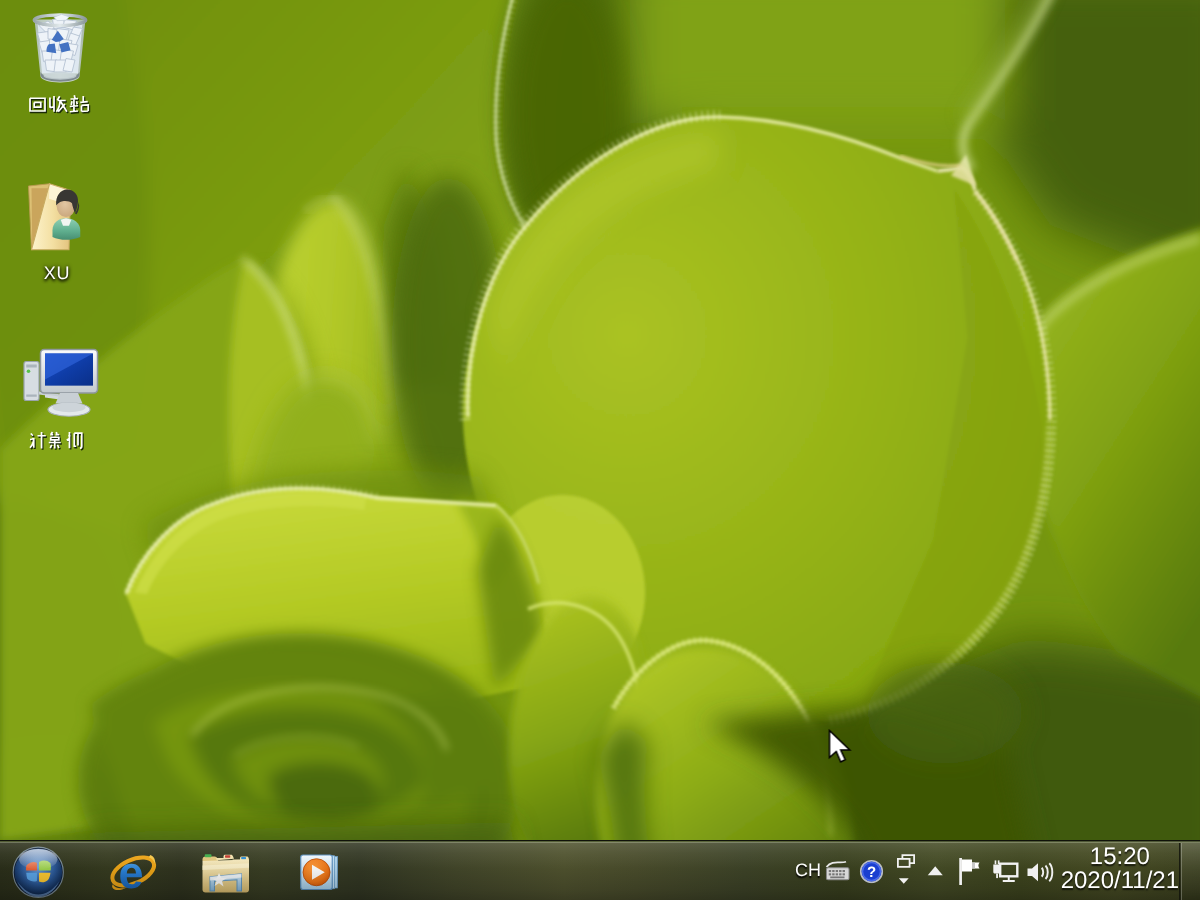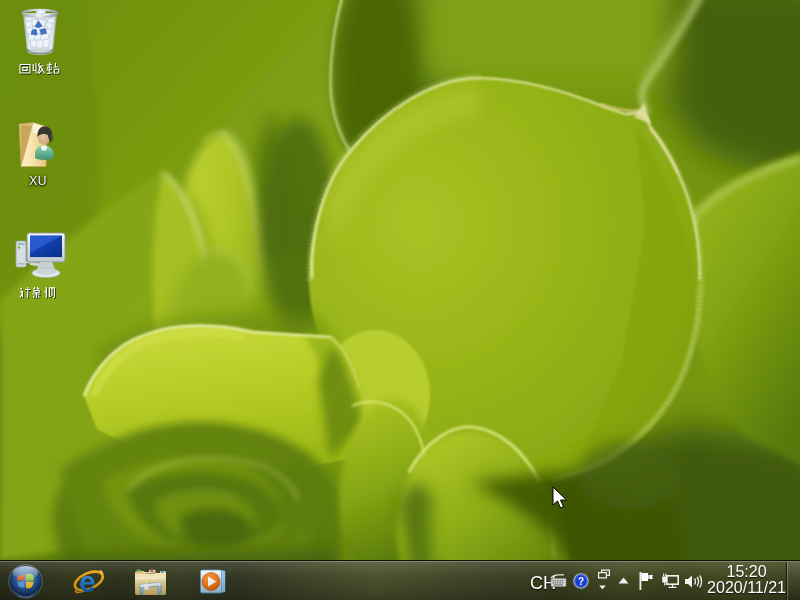--- a/index.html
+++ b/index.html
@@ -437,21 +437,21 @@
           </radialGradient>
   </defs>
   <rect x="24" y="2" width="2" height="21" fill="#aed4ee" stroke="#6aa0cc" stroke-width="0.5"></rect>
   <rect x="21.5" y="1.5" width="2.5" height="22" fill="#c2e0f4" stroke="#6aa0cc" stroke-width="0.5"></rect>
   <rect x="1.5" y="1" width="21" height="23" rx="1.5" fill="url(#wmpbg)" stroke="#5a90c0" stroke-width="0.8"></rect>
   <circle cx="12" cy="12.5" r="9" fill="url(#wmpo)"></circle>
   <circle cx="12" cy="12.5" r="9" fill="none" stroke="#c05008" stroke-width="0.6"></circle>
   <path d="M 9,7.5 L 17.5,12.5 L 9,17.5 Z" fill="#fff"></path>
  </svg>
 
- <div class="trayicon" style="left:530px;top:12px;color:#fff;font-size:18px;text-shadow:0 1px 1px #000;">CH</div>
+ <div class="trayicon" style="left:530px;top:12px;color:#fff;font-size:12px;text-shadow:0 1px 1px #000;">CH</div>
  <svg class="trayicon" style="left:550px;top:11px;" width="18" height="16" viewBox="0 0 18 16">
   <path d="M 1,6 C 5,1 10,4 14,2.5" stroke="#e8e8e8" stroke-width="1.2" fill="none"></path>
   <rect x="1" y="6.5" width="15" height="8" rx="1" fill="#d8d8d8" stroke="#888" stroke-width="0.7"></rect>
   <g fill="#777">
    <rect x="2.5" y="8" width="1.6" height="1.4"></rect>
           <rect x="4.8" y="8" width="1.6" height="1.4"></rect>
           <rect x="7.1" y="8" width="1.6" height="1.4"></rect>
           <rect x="9.4" y="8" width="1.6" height="1.4"></rect>
           <rect x="11.7" y="8" width="1.6" height="1.4"></rect>
    <rect x="2.5" y="10.2" width="1.6" height="1.4"></rect>

